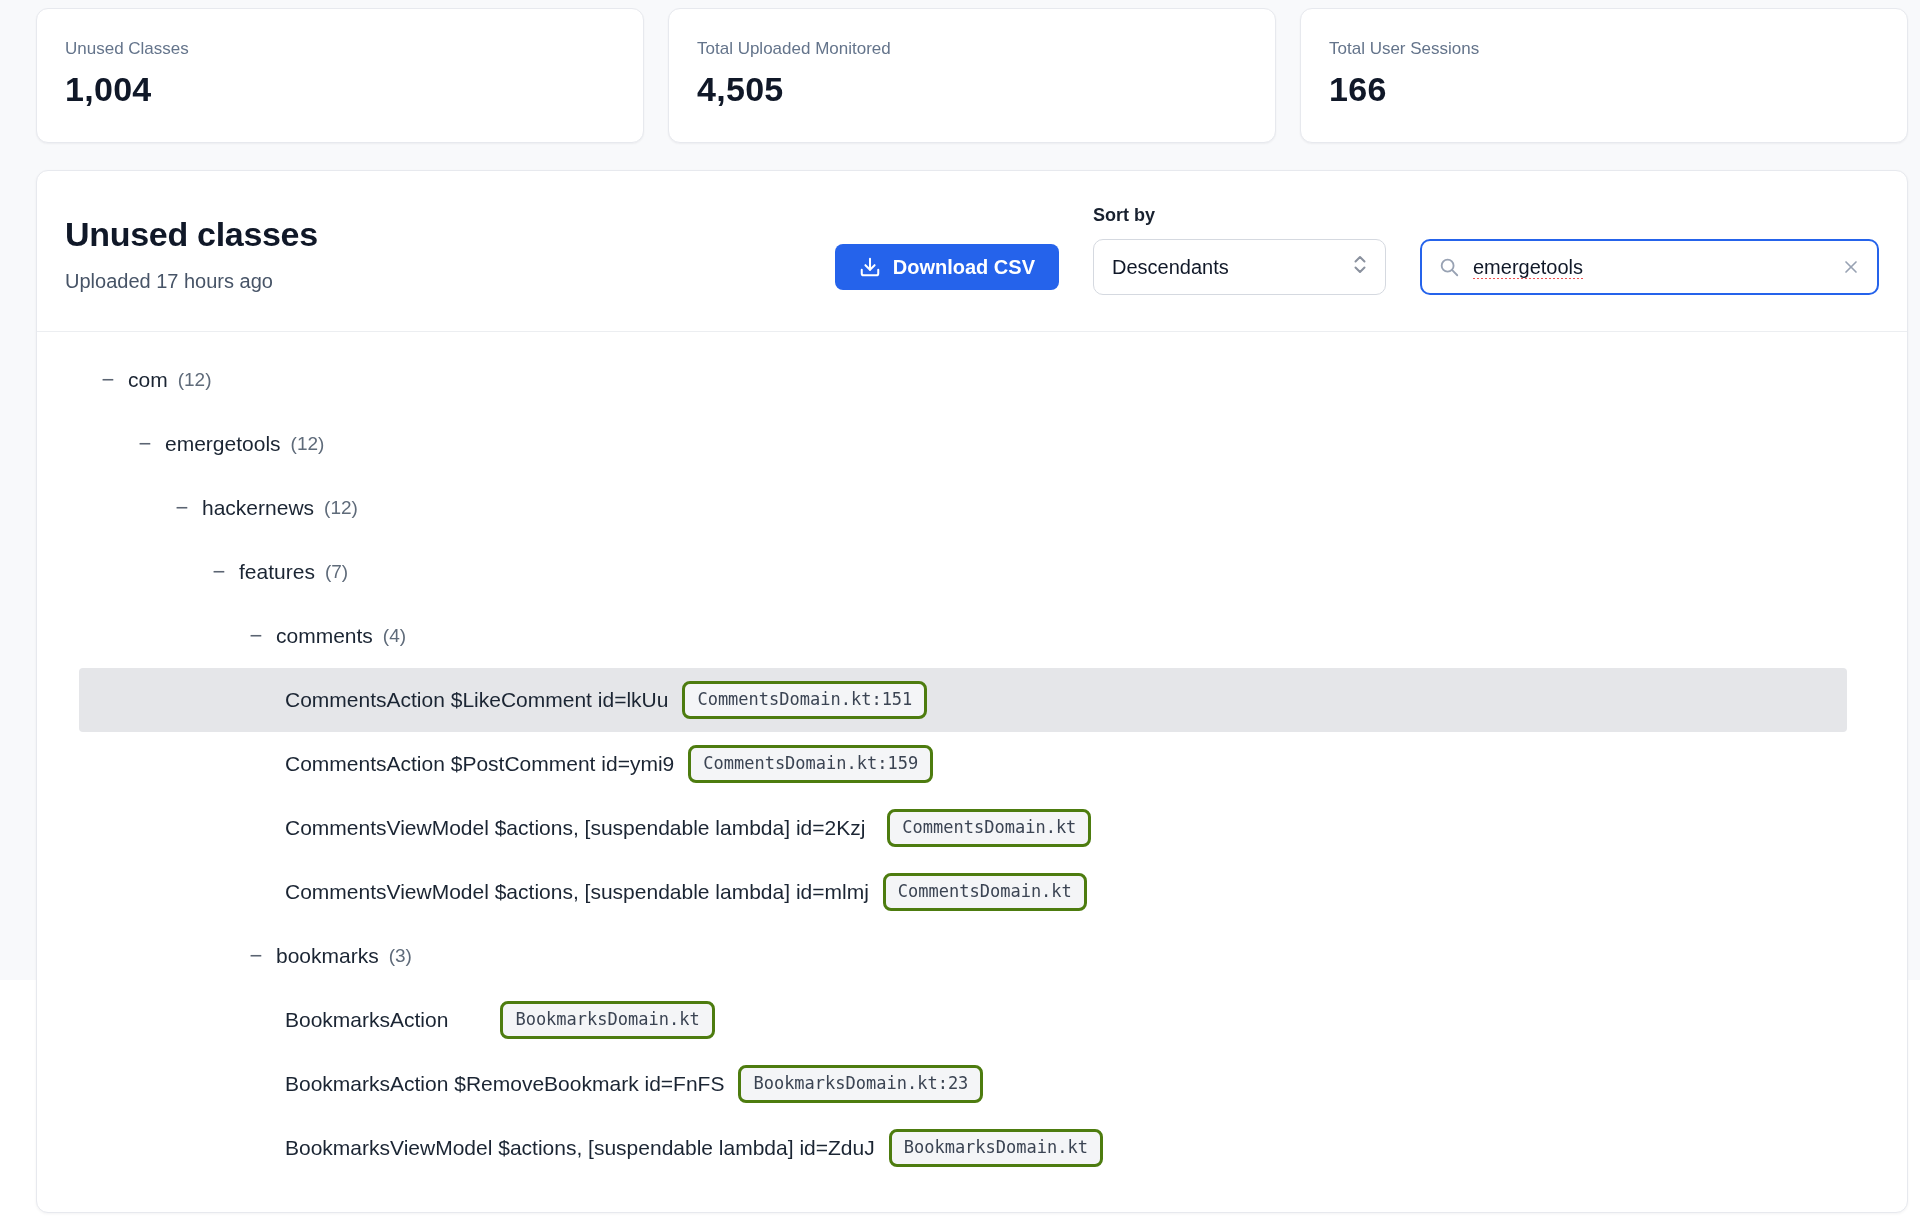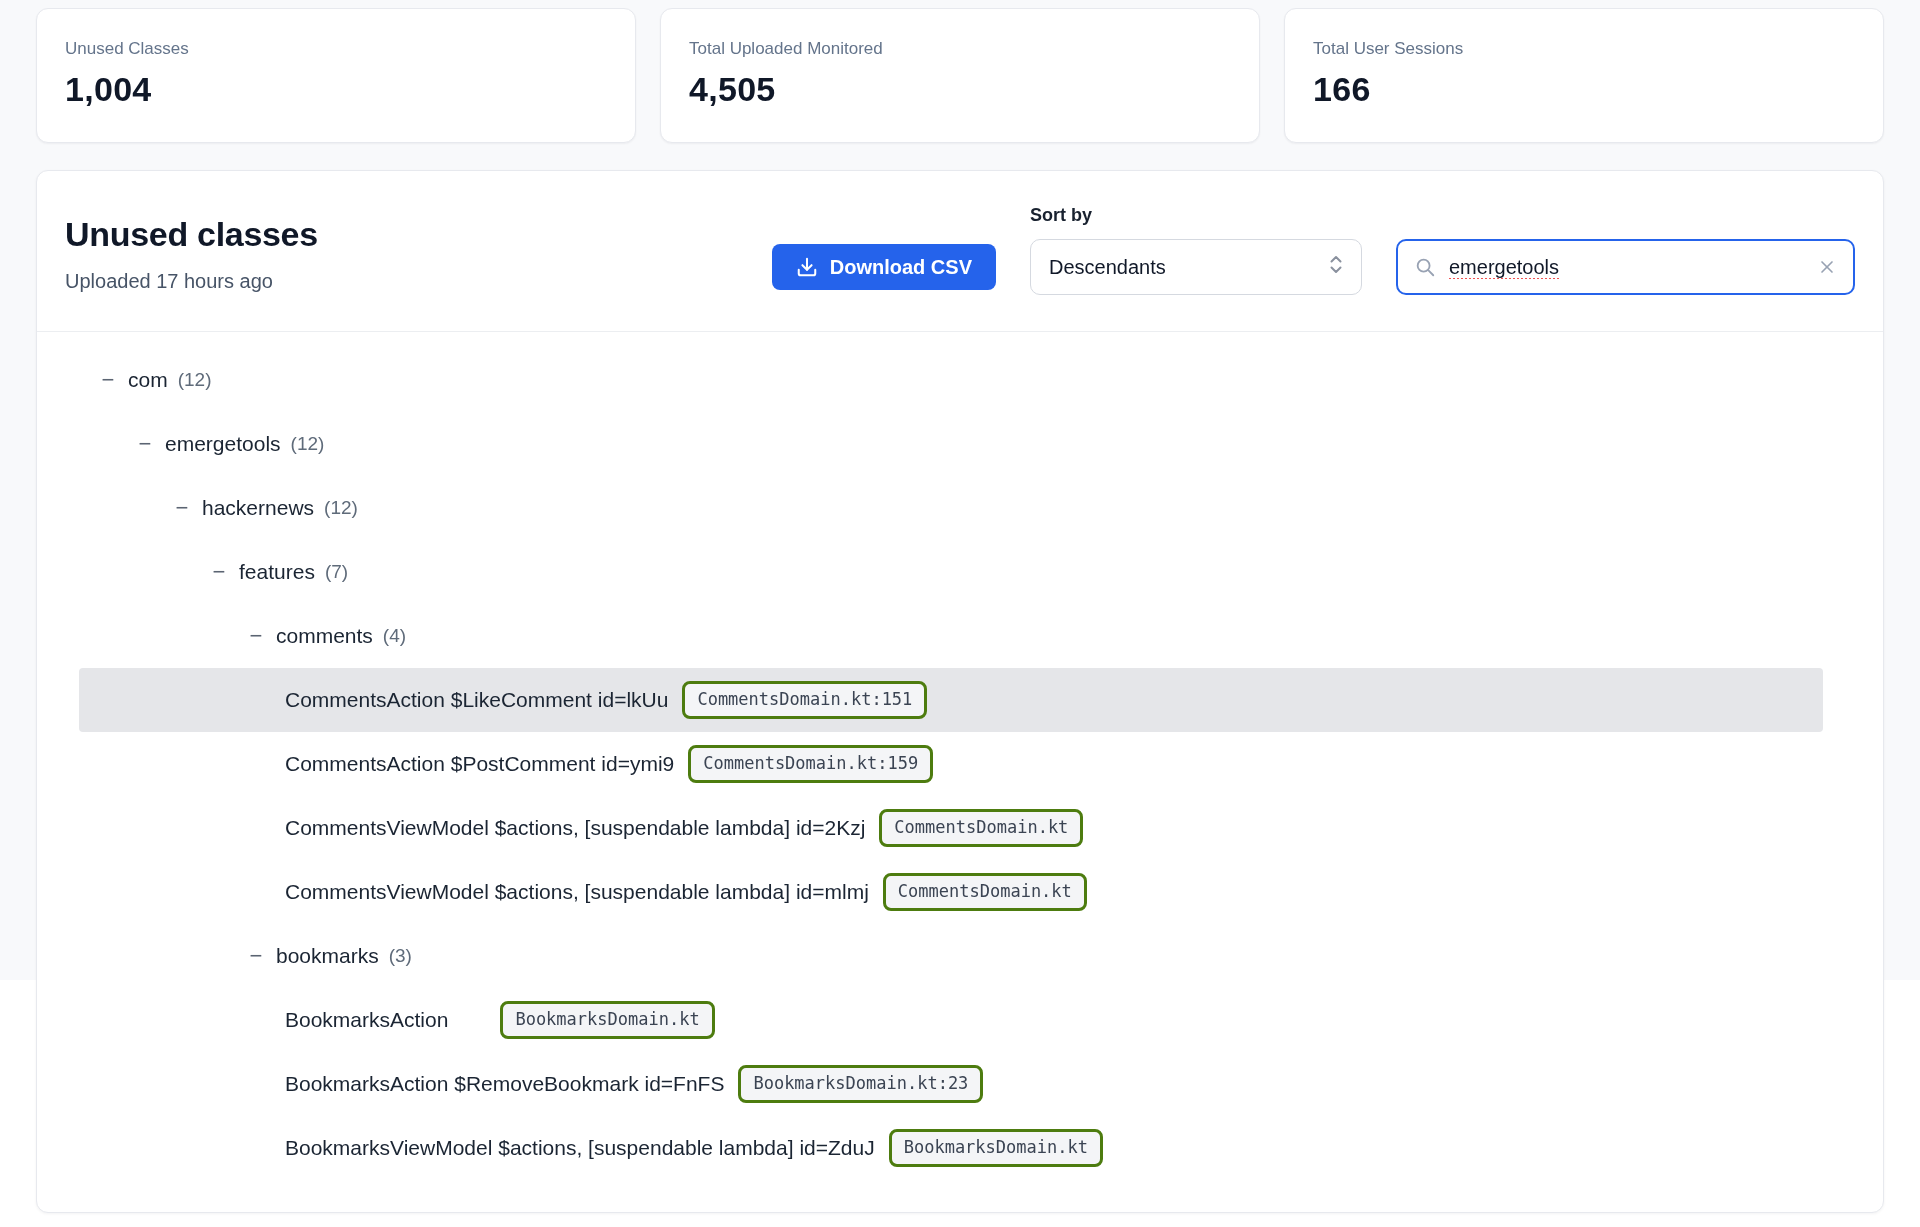--- a/index.html
+++ b/index.html
@@ -6,21 +6,21 @@
   html,body { margin:0; padding:0; }
   body {
     width:1920px; height:1227px;
     font-family:"Liberation Sans", sans-serif;
     background:#ffffff;
     position:relative;
     overflow:hidden;
     color:#101828;
   }
   .bg-band { position:absolute; top:0; left:0; right:0; height:980px; background:#f8f9fb; }
-  .content { position:relative; padding:8px 36px 0 36px;border-radius:20px; }
+  .content { position:relative; padding:8px 12px 0 36px;border-radius:20px; }
 
   
   .stats { display:grid; grid-template-columns:repeat(3,1fr); gap:24px; }
   .stat-card {
     background:#fff; border:1px solid #e7e9ee; border-radius:12px;
     height:135px; padding:30px 28px;
     box-shadow:0 1px 2px rgba(16,24,40,.05);
   }
   .stat-label { font-size:17px; color:#64748b; }
   .stat-value { font-size:34px; font-weight:600; color:#101828; margin-top:11px; letter-spacing:.3px; }
@@ -44,21 +44,21 @@
   .btn-download {
     height:46px; margin-bottom:5px; border:none; cursor:pointer;
     background:#2563eb; color:#fff; border-radius:8px;
     padding:0 24px; font-size:20px; font-weight:700;
     font-family:"Liberation Sans", sans-serif;
     display:flex; align-items:center; gap:12px;
   }
   .sort-group { display:flex; flex-direction:column; }
   .sort-label { font-size:18px; font-weight:600; color:#18212f; margin-bottom:13px; }
   .select {
-    width:332px; height:56px; background:#fff;
+    width:293px; height:56px; background:#fff;
     border:1px solid #d5d9e0; border-radius:10px;
     display:flex; align-items:center; padding:0 18px;
     font-size:20px; color:#101828; position:relative; cursor:pointer;
   }
   .select .chev { position:absolute; right:16px; top:50%; transform:translateY(-50%); }
 
   .search {
     width:459px; height:56px; background:#fff;
     border:2px solid #2563eb; border-radius:10px;
     display:flex; align-items:center; padding:0 16px;
@@ -202,21 +202,21 @@
     <span class="node-name">CommentsAction $LikeComment id=lkUu</span>
 
     <span class="badge">CommentsDomain.kt:151</span>
   </div>
         <div class="tree-row" style="padding-left: 206px;">
 
     <span class="node-name">CommentsAction $PostComment id=ymi9</span>
 
     <span class="badge">CommentsDomain.kt:159</span>
   </div>
-        <div class="tree-row" style="padding-left: 206px;">
+        <div class="tree-row" style="padding-left: 206px; gap: 8px;">
 
     <span class="node-name">CommentsViewModel $actions, [suspendable lambda] id=2Kzj</span>
 
     <span class="badge">CommentsDomain.kt</span>
   </div>
         <div class="tree-row" style="padding-left: 206px;">
 
     <span class="node-name">CommentsViewModel $actions, [suspendable lambda] id=mlmj</span>
 
     <span class="badge">CommentsDomain.kt</span>

